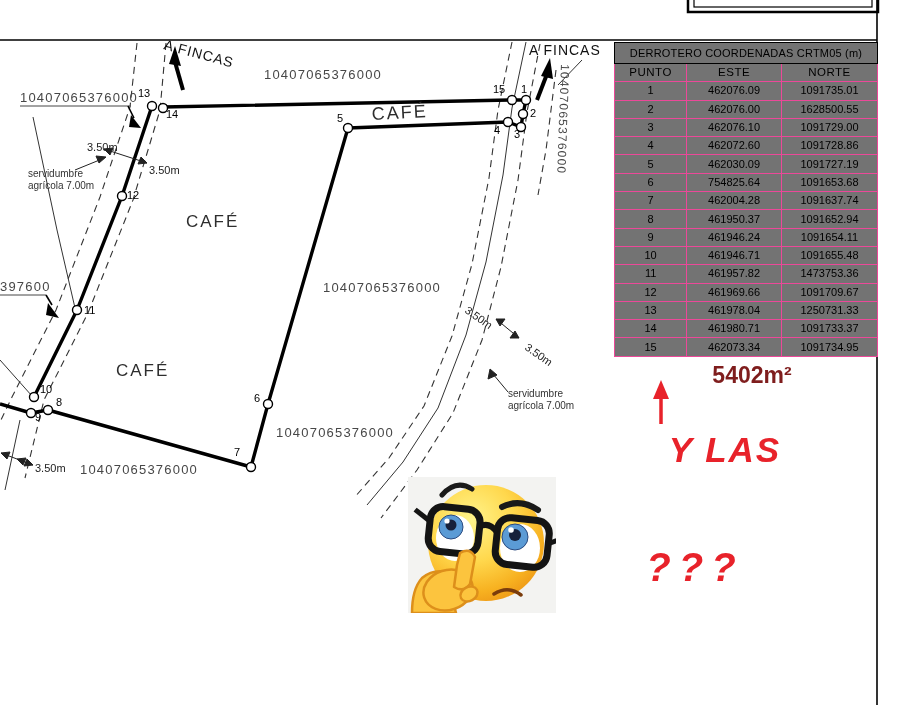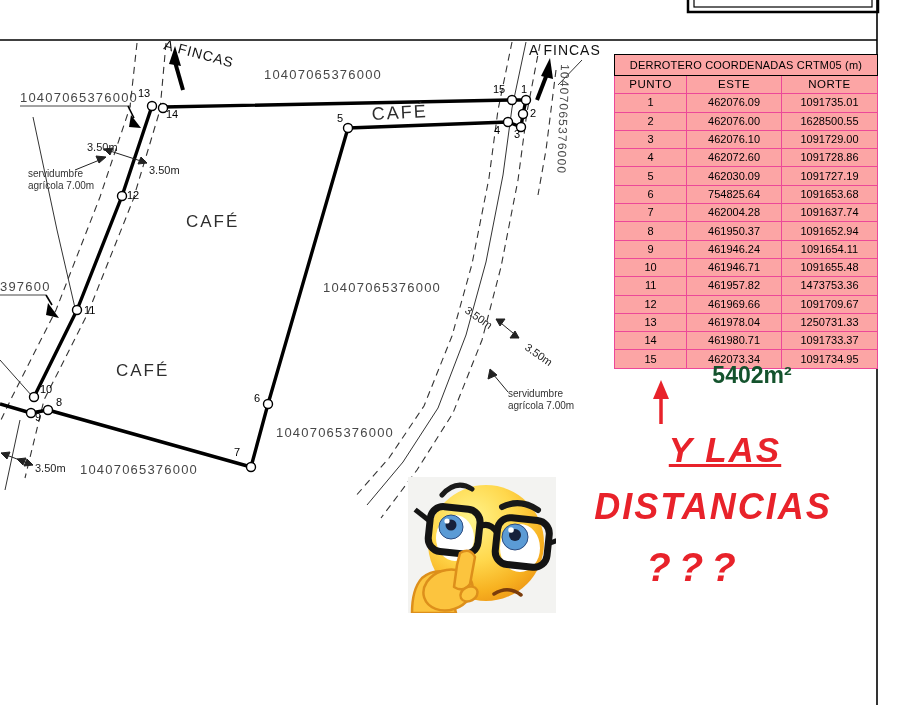--- a/index.html
+++ b/index.html
@@ -1,29 +1,29 @@
 <!DOCTYPE html>
 <html><head>
 <meta charset="utf-8">
 <style>
   html,body{margin:0;padding:0;background:#fff;}
   #stage{position:relative;width:899px;height:705px;background:#fff;overflow:hidden;
          font-family:"Liberation Sans",sans-serif;}
   #map-svg{position:absolute;left:0;top:0;}
   
-  #coord-table{position:absolute;left:614px;top:54px;width:264px;border-collapse:collapse;
-               background:#fca5a5;font-family:"Liberation Sans",sans-serif;color:#000;}
+  #coord-table{position:absolute;left:614px;top:42px;width:264px;border-collapse:collapse;
+               background:#737373;font-family:"Liberation Sans",sans-serif;color:#000;}
   #coord-table td,#coord-table th{border:1px solid #ec4899;text-align:center;padding:0;
                font-size:11px;font-weight:normal;height:17.3px;line-height:17px;}
   #coord-table .title-cell{height:20px;font-size:11px;letter-spacing:.2px;border:1.5px solid #000;}
   #coord-table .hdr{font-size:11.5px;letter-spacing:.5px;}
   #coord-table{border:1.5px solid #000;}
   
   #area-label{position:absolute;left:620px;top:362px;width:264px;text-align:center;
-              font-size:23px;font-weight:bold;color:#14532d;}
+              font-size:23px;font-weight:bold;color:#7f1d1d;}
   
   .red-note{position:absolute;font-weight:bold;font-style:italic;text-align:center;
             color:#e8222a;letter-spacing:2px;}
   #red-line1{left:640px;top:430px;width:170px;font-size:35px;}
   #red-line2{left:563px;top:486px;width:300px;font-size:36px;}
   #red-line3{left:605px;top:545px;width:180px;font-size:40px;letter-spacing:8px;}
   
   #emoji-box{position:absolute;left:408px;top:477px;width:148px;height:136px;}
   
   text{font-family:"Liberation Sans",sans-serif;fill:#222;}
@@ -266,22 +266,21 @@
         <tr>
           <td>15</td>
           <td>462073.34</td>
           <td>1091734.95</td>
         </tr>
       </tbody>
 </table>
 
 <div id="area-label">5402m²</div>
 
-<div id="red-line1" class="red-note" style="color: rgb(232, 34, 42); text-decoration: underline;">Y LAS</div>
-<div id="red-line2" class="red-note" style="color: rgb(232, 34, 42);">DISTANCIAS</div>
+<div id="red-line1" class="red-note" style="color: rgb(232, 34, 42);">Y LAS</div>
 <div id="red-line3" class="red-note" style="color: rgb(232, 34, 42);">???</div>
 
 <svg id="emoji-box" viewBox="0 0 148 136">
   <defs>
     <radialGradient id="faceGrad" cx="38%" cy="30%" r="80%">
       <stop offset="0%" stop-color="#fff48c"></stop>
       <stop offset="45%" stop-color="#ffd84d"></stop>
       <stop offset="78%" stop-color="#f7b120"></stop>
       <stop offset="100%" stop-color="#eb9114"></stop>
     </radialGradient>

